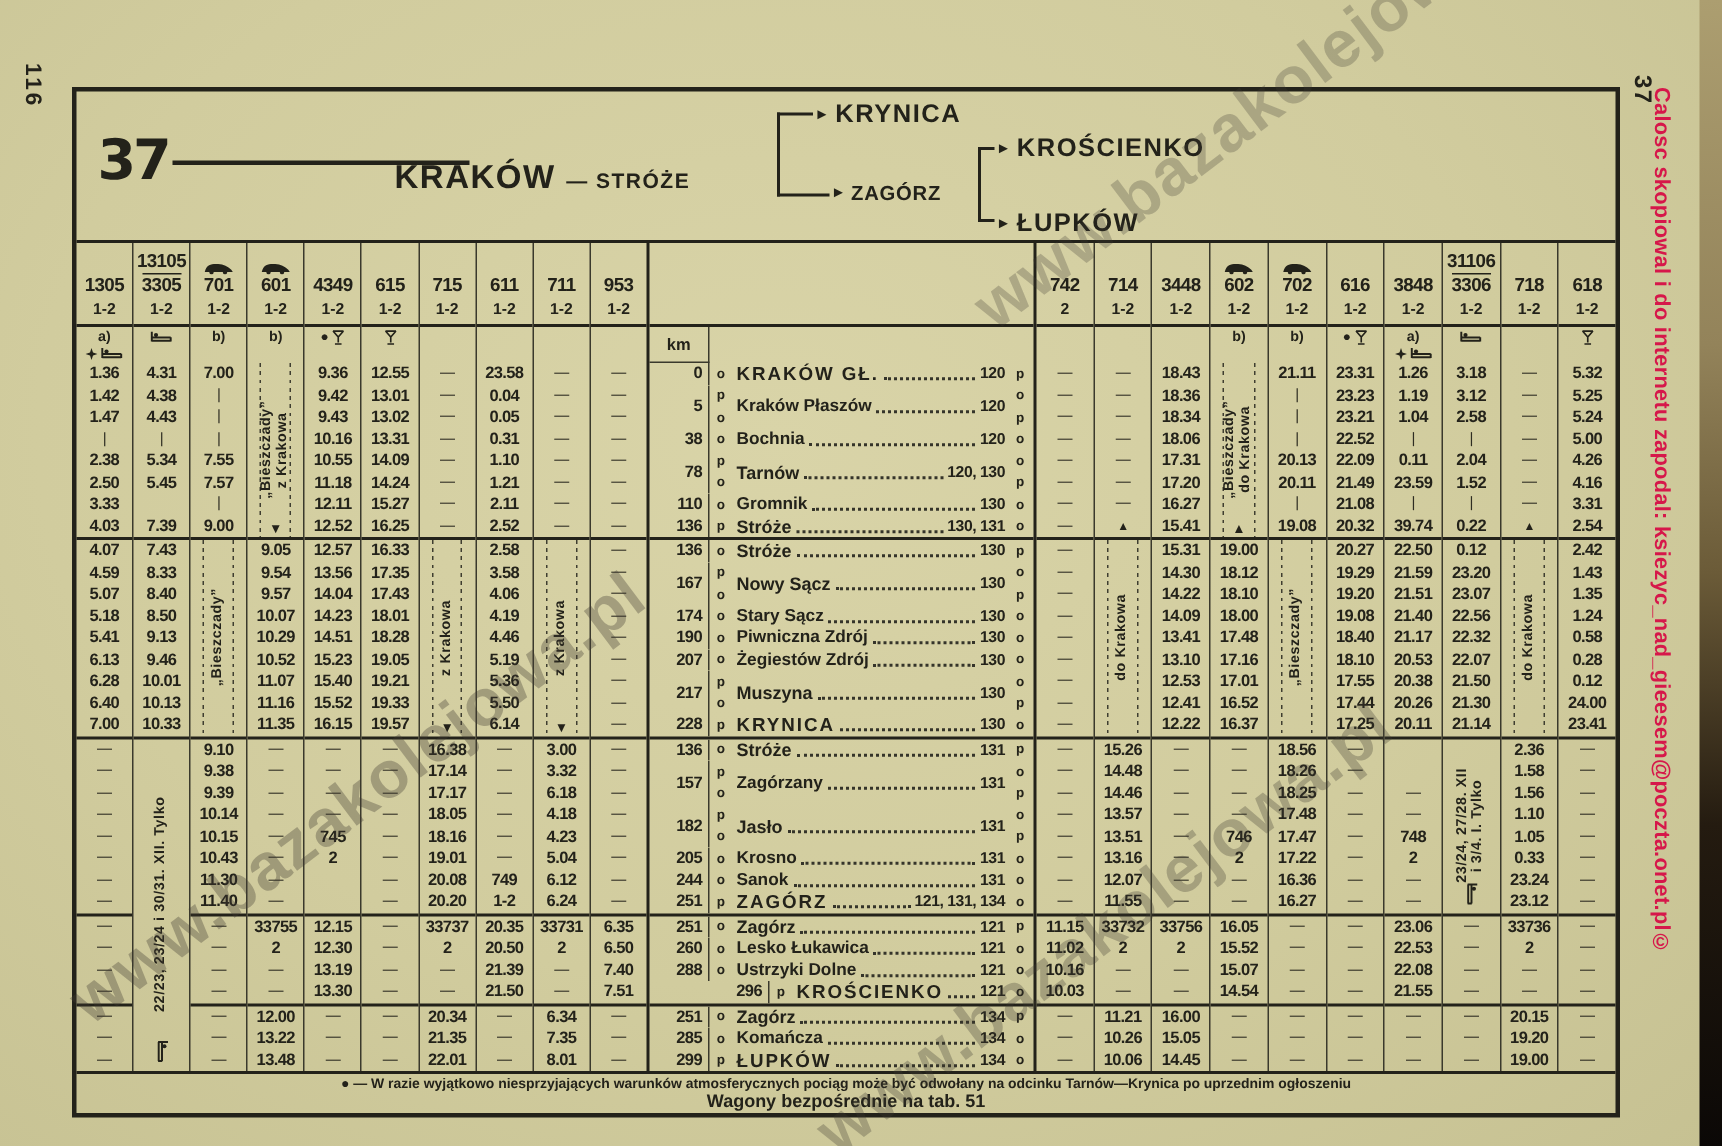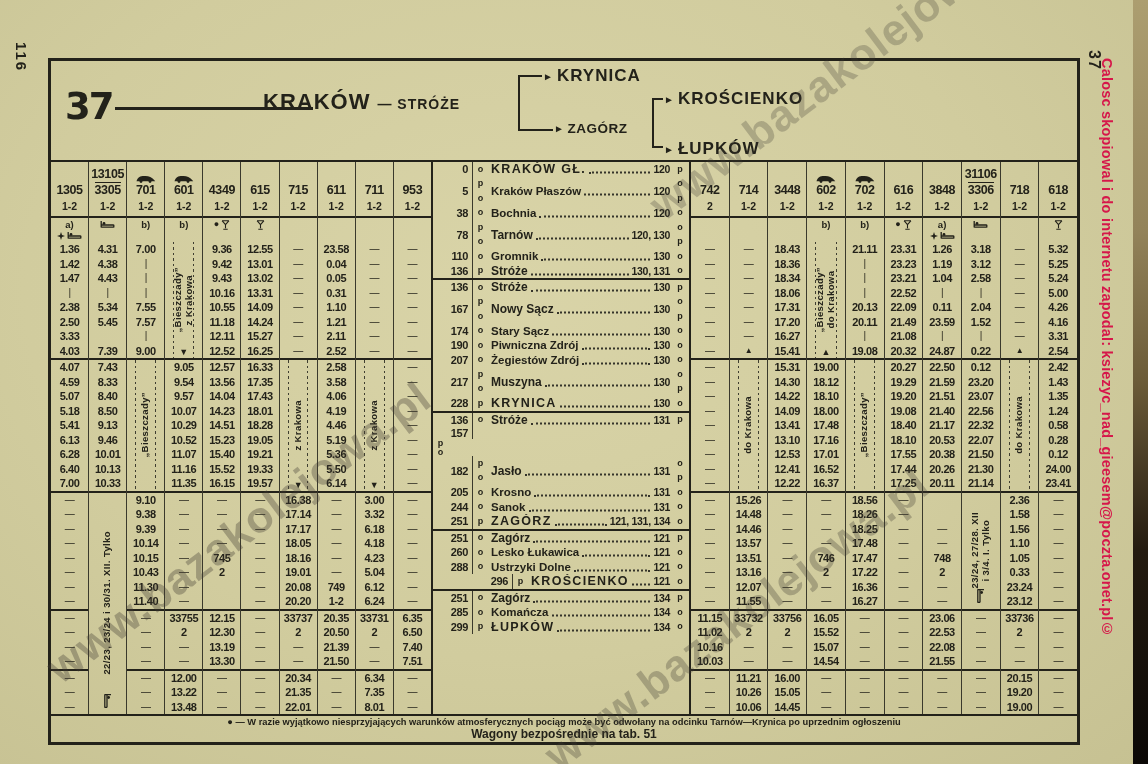--- a/index.html
+++ b/index.html
@@ -4,21 +4,21 @@
 <style>
 *{box-sizing:border-box;margin:0;padding:0}
 html,body{width:1148px;height:764px}
 body{position:relative;overflow:hidden;font-family:"Liberation Sans","DejaVu Sans",sans-serif;color:#23221a;
 background:radial-gradient(ellipse at 45% 38%,#d9d4a8 0%,#d1cc9e 55%,#c6c192 100%)}
 .frame{position:absolute;left:48px;top:58px;width:1032px;height:687px;border:3px solid #23221a}
 
 .hdr{position:relative;height:101px;border-bottom:2px solid #23221a}
 .tno{position:absolute;left:14px;top:24px;font-size:37px;font-weight:900;letter-spacing:-2px;font-family:"DejaVu Sans",sans-serif}
 .tno-rule{position:absolute;left:64px;top:46px;width:198px;height:2.5px;background:#23221a}
-.ttl{position:absolute;left:212px;top:28px;display:flex;align-items:baseline;gap:7px;white-space:nowrap}
+.ttl{position:absolute;left:212px;top:44px;display:flex;align-items:baseline;gap:7px;white-space:nowrap}
 .ttl .t1{font-size:22px;font-weight:800;letter-spacing:1px}
 .ttl .t2{font-size:14px;font-weight:800;letter-spacing:1px}
 .br{position:absolute;display:flex;align-items:center;gap:3px;font-weight:800;white-space:nowrap}
 .br .ar{font-size:10px}
 .br.k{left:492px;top:5px;font-size:17px;letter-spacing:1px}
 .br.z{left:503px;top:60px;font-size:13.5px;letter-spacing:.5px}
 .br.kr{left:613px;top:28px;font-size:17px;letter-spacing:1px}
 .br.lu{left:613px;top:78px;font-size:17px;letter-spacing:1px}
 .ln{position:absolute;background:#23221a}
 .v1{left:467px;top:14px;width:2px;height:56px}
@@ -567,20 +567,24 @@
           <div class="c">6.50</div>
           <div class="c">7.40</div>
           <div class="c">7.51</div>
           <div class="secdiv"></div>
           <div class="c dash">—</div>
           <div class="c dash">—</div>
           <div class="c dash">—</div>
         </div>
       </div>
     <div class="mid" id="midPanel">
+        <div class="mhead">
+          <div class="hline"></div>
+          <div class="kmbox">km</div>
+        </div>
         <div class="ent" style="height: 14.5px;">
           <div class="ekm">0</div>
           <div class="eml">
             <span>o</span>
           </div>
           <div class="emain">
             <span class="nm C">KRAKÓW GŁ.</span>
             <span class="dots"></span>
             <span class="tb">120</span>
           </div>
@@ -773,21 +777,21 @@
           </div>
           <div class="emain">
             <span class="nm B">Stróże</span>
             <span class="dots"></span>
             <span class="tb">131</span>
           </div>
           <div class="emr">
             <span>p</span>
           </div>
         </div>
-        <div class="ent" style="height: 29px; flex-direction: column;">
+        <div class="ent" style="height: 29px;">
           <div class="ekm">157</div>
           <div class="eml">
             <span>p</span>
             <span>o</span>
           </div>
           <div class="emain">
             <span class="nm ">Zagórzany</span>
             <span class="dots"></span>
             <span class="tb">131</span>
           </div>
@@ -1243,21 +1247,21 @@
               </svg>
             </div>
           </div>
           <div class="c">1.26</div>
           <div class="c">1.19</div>
           <div class="c">1.04</div>
           <div class="c pipe">|</div>
           <div class="c">0.11</div>
           <div class="c">23.59</div>
           <div class="c pipe">|</div>
-          <div class="c">24.87</div>
+          <div class="c">39.74</div>
           <div class="secdiv"></div>
           <div class="c">22.50</div>
           <div class="c">21.59</div>
           <div class="c">21.51</div>
           <div class="c">21.40</div>
           <div class="c">21.17</div>
           <div class="c">20.53</div>
           <div class="c">20.38</div>
           <div class="c">20.26</div>
           <div class="c">20.11</div>

